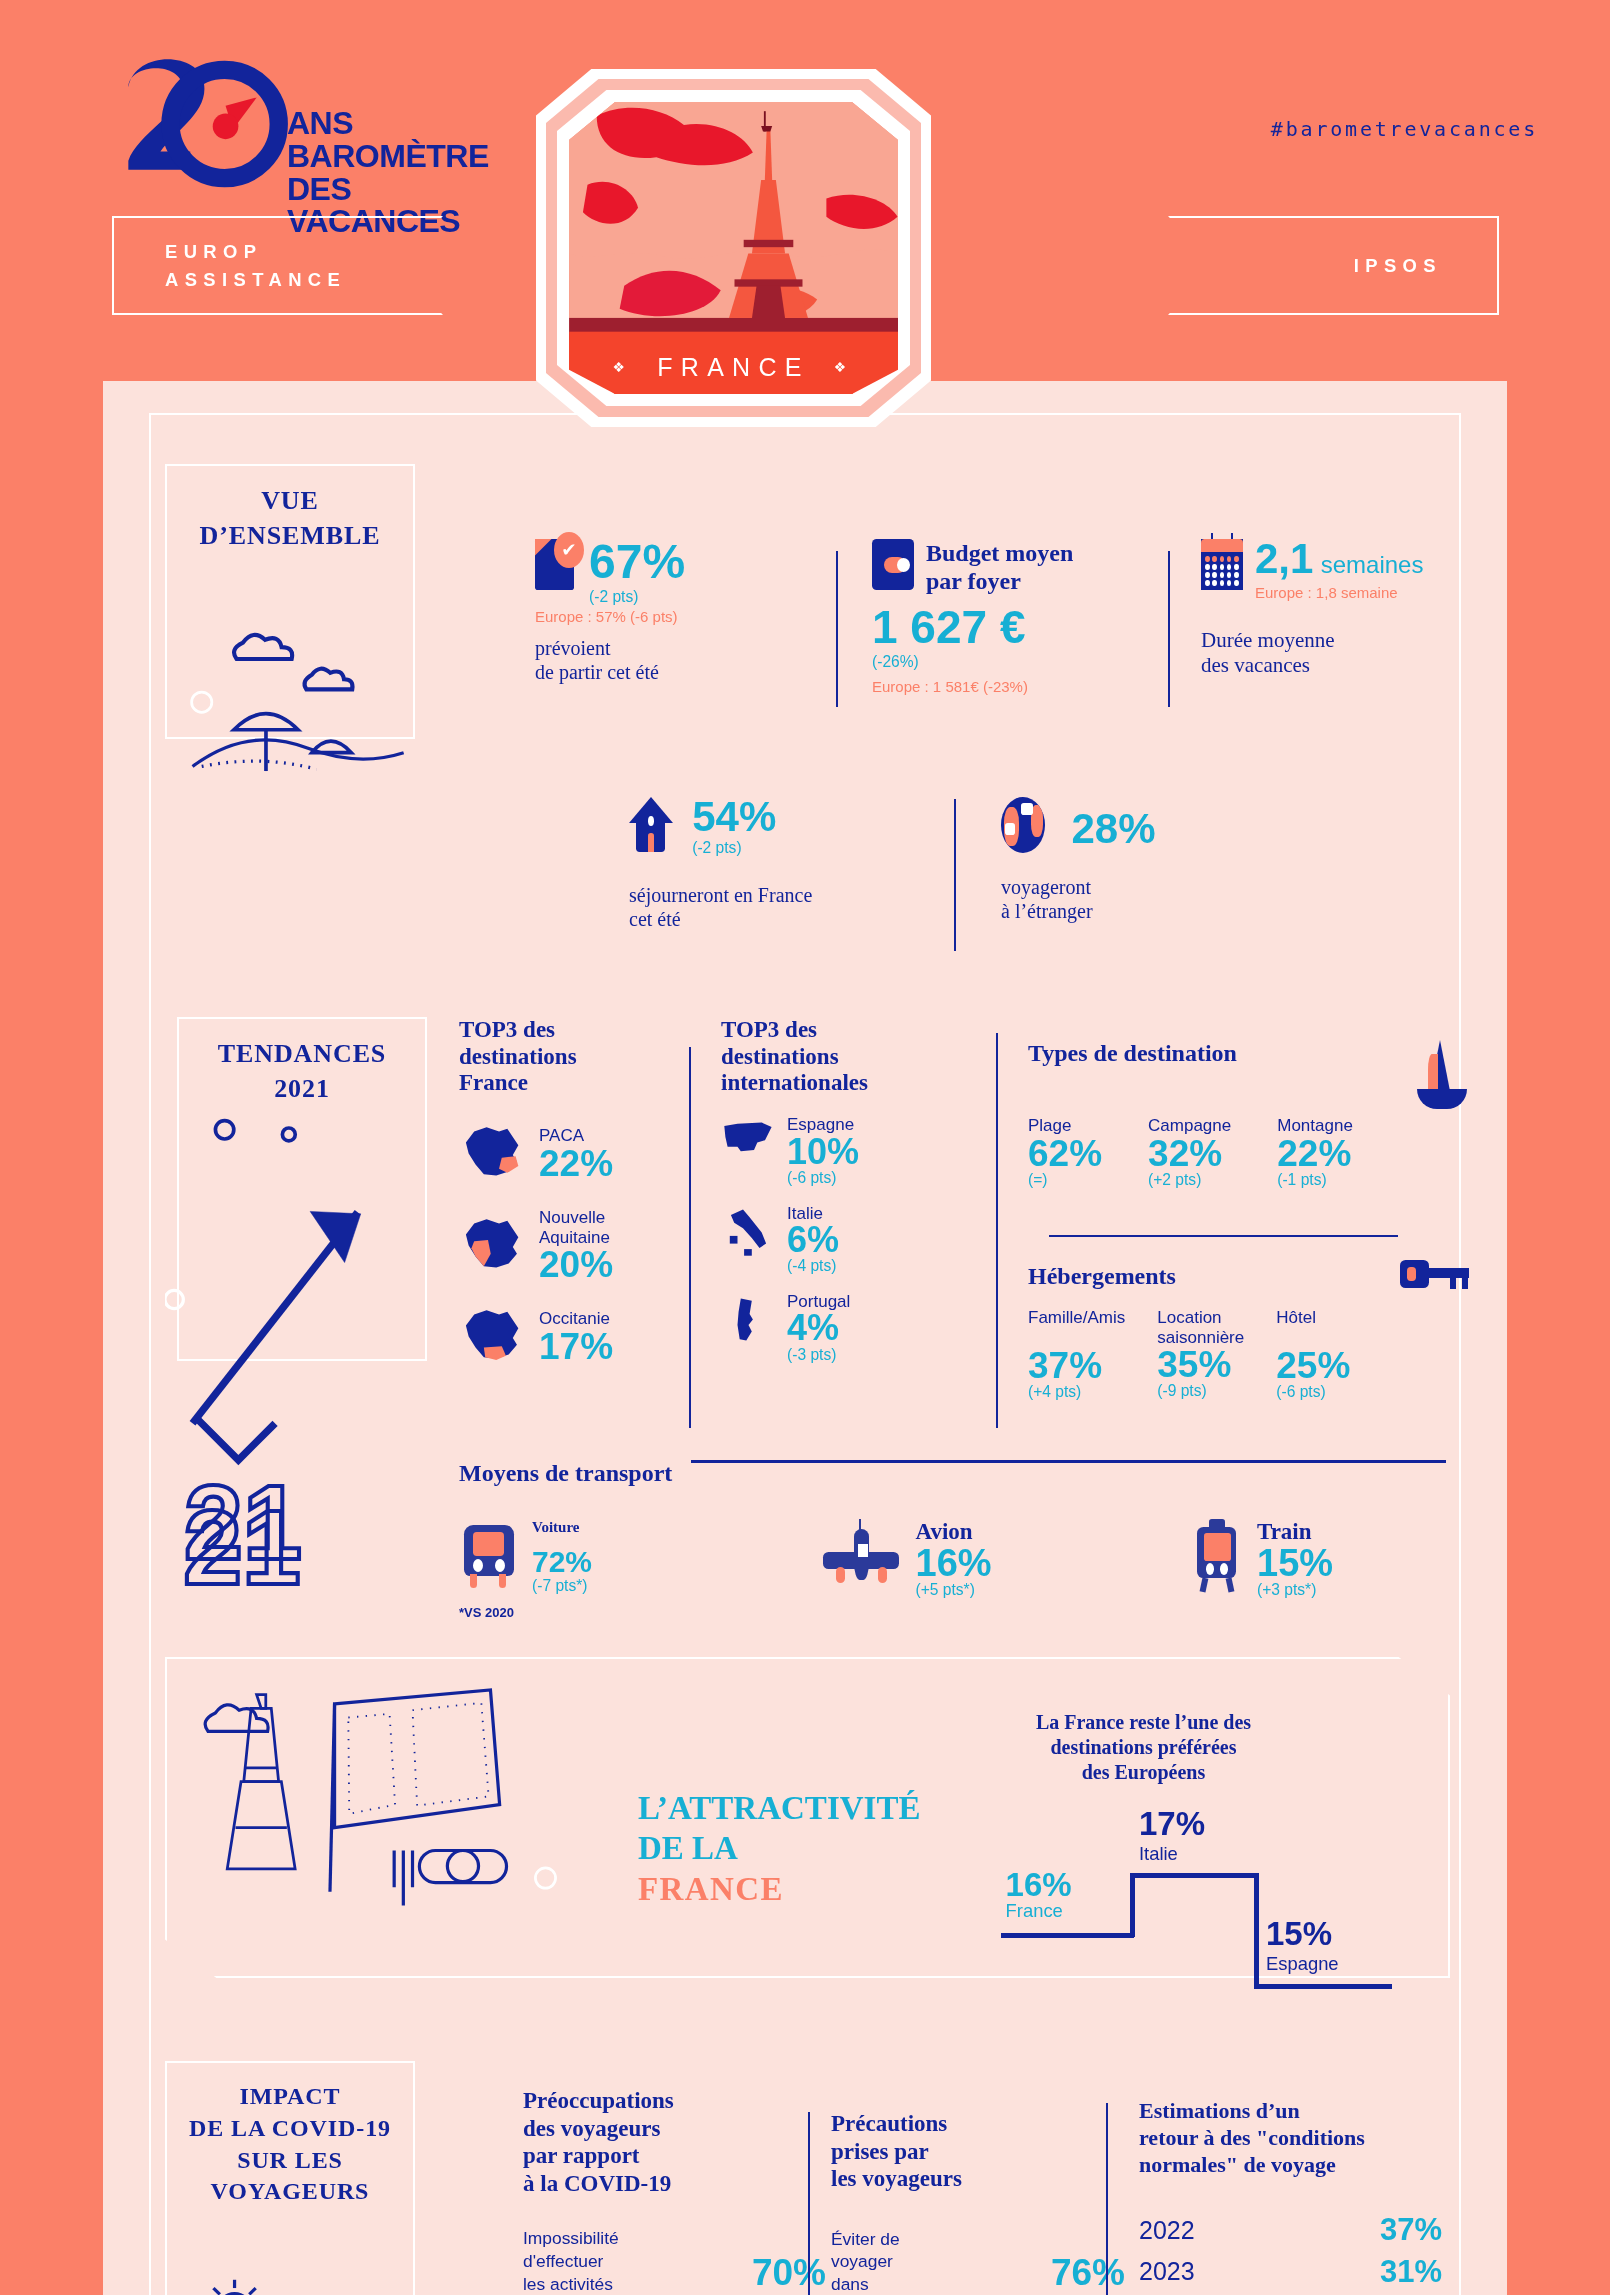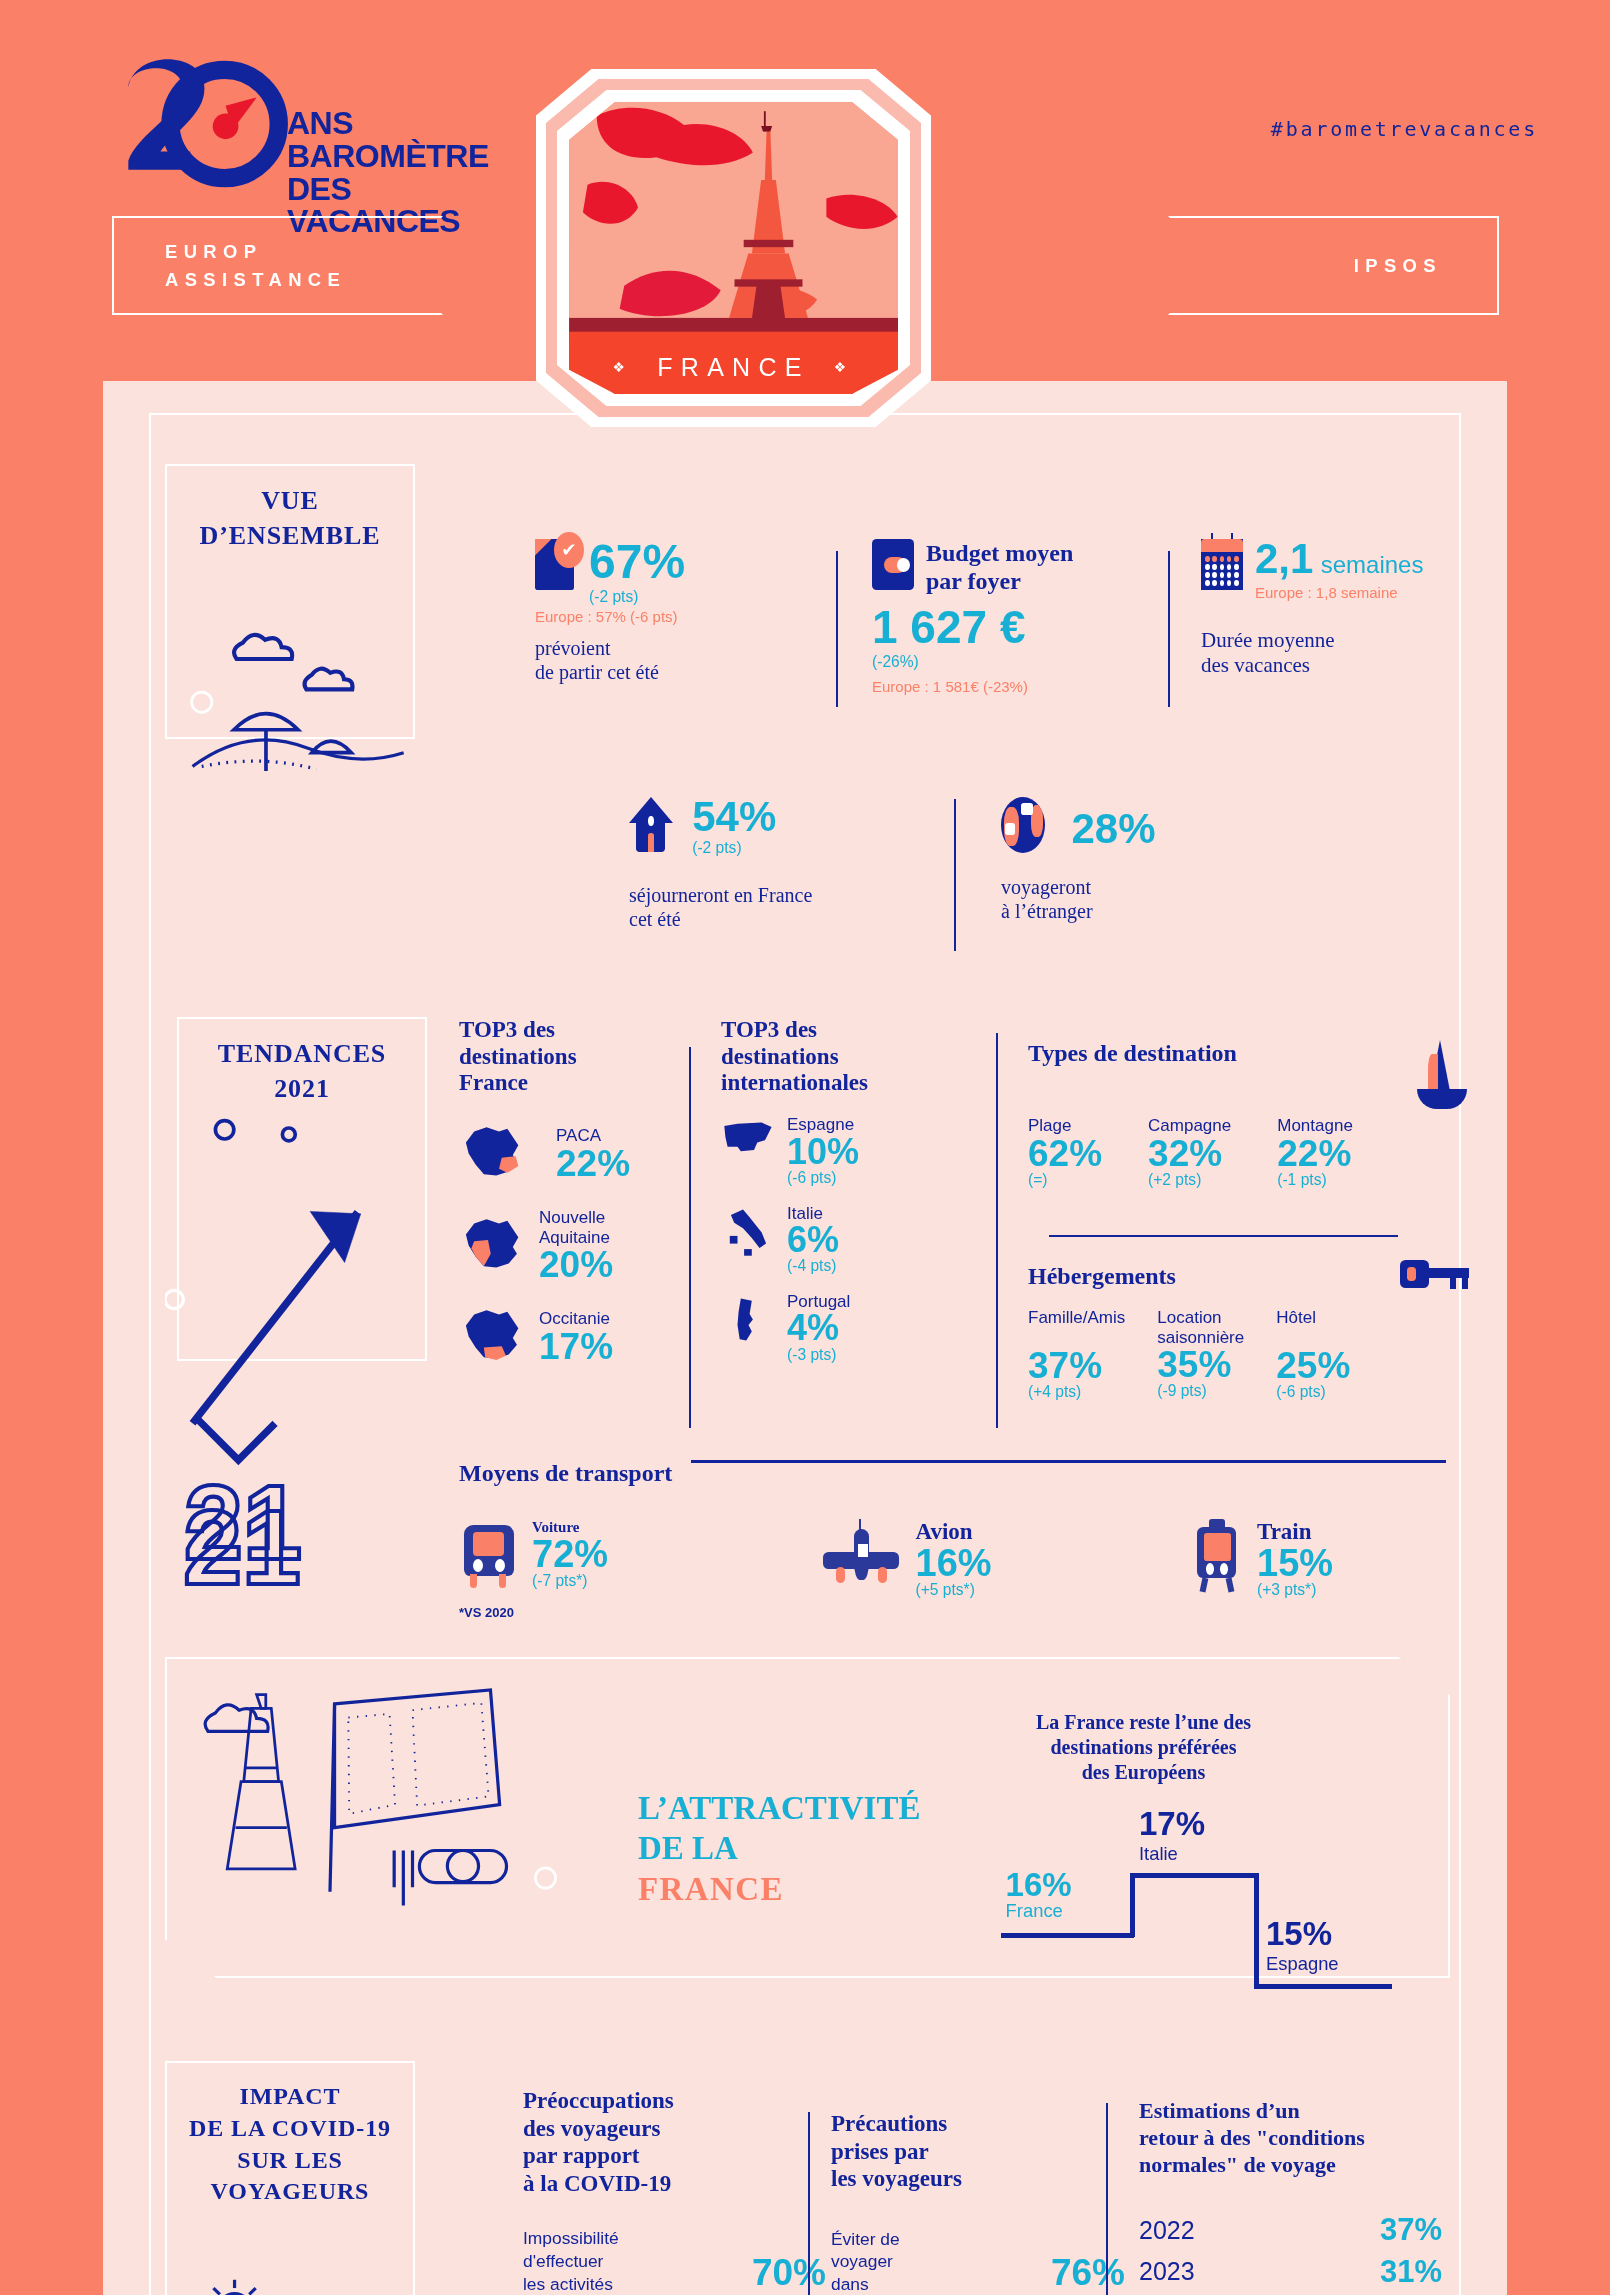--- a/index.html
+++ b/index.html
@@ -428,21 +428,21 @@
   </svg>
   <div style="position:absolute;left:184px;top:1469px;font-size:106px;font-weight:bold;color:transparent;-webkit-text-stroke:4.1px #12249B;line-height:1;">21</div>
 
   <div style="position:absolute;left:459px;top:1017px;width:216px;">
     <div class="serif navy" style="font-size:23px;font-weight:bold;line-height:1.16;">
       <div>TOP3 des</div>
       <div>destinations</div>
       <div>France</div>
     </div>
 
-    <div style="display:flex;align-items:center;gap:28px;margin-top:22px;">
+    <div style="display:flex;align-items:center;gap:11px;margin-top:22px;">
       <div class="ic-map">
         <svg viewBox="0 0 100 100">
             <path d="M22 18 L40 12 L58 18 L70 14 L78 26 L86 38 L78 52 L84 62 L72 76 L54 82 L36 80 L24 66 L14 50 L10 34 Z" fill="#12249B"></path>
             <path d="M62 56 L82 54 L86 68 L70 78 L58 72 Z" fill="#FB8068"></path>
           </svg>
       </div>
       <div>
         <div class="lbl-navy">PACA</div>
         <div class="big-pct" style="font-size:37px;">22%</div>
       </div>
@@ -599,21 +599,21 @@
         <div class="ic-car">
             <div class="b"></div>
             <div class="w"></div>
             <div class="l1"></div>
             <div class="l2"></div>
             <div class="t1"></div>
             <div class="t2"></div>
           </div>
         <div>
           <div class="serif navy" style="font-size:15px;font-weight:bold;">Voiture</div>
-          <div class="big-pct" style="font-size:38px;">72%</div>
+          <div class="big-pct" style="font-size:30px;margin-top:12px;">72%</div>
           <div class="pts">(-7 pts*)</div>
         </div>
       </div>
       <div style="display:flex;align-items:flex-start;gap:13px;width:312px;">
         <div class="ic-plane">
             <div class="tail"></div>
             <div class="body"></div>
             <div class="wing"></div>
             <div class="cab"></div>
             <div class="e1"></div>

